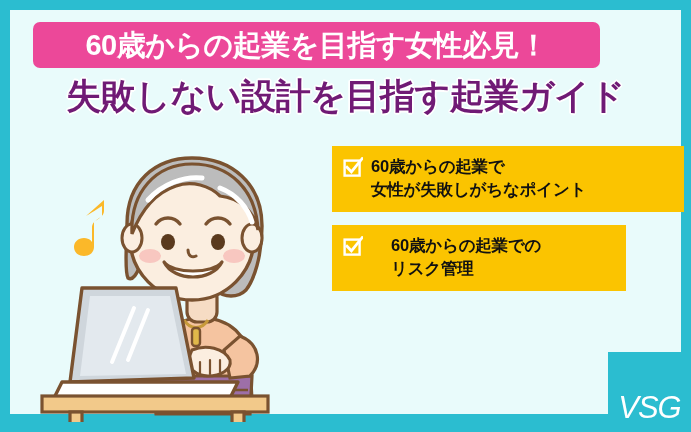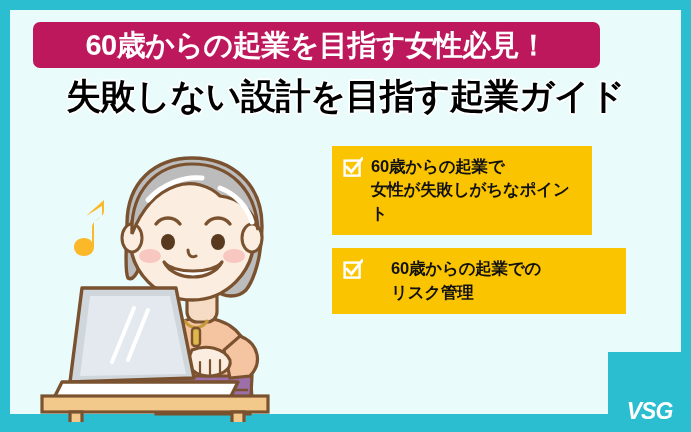--- a/index.html
+++ b/index.html
@@ -27,41 +27,41 @@
     left: 0; bottom: 0;
     width: 691px; height: 18px;
     background: #2bbdd0;
   }
 
   
   #red-banner {
     position: absolute;
     left: 33px; top: 22px;
     width: 567px; height: 46px;
-    background: #be185d;
+    background: #ec4899;
     border-radius: 7px;
     display: flex;
     align-items: center;
     justify-content: center;
   }
   #red-banner-text {
     color: #ffffff;
     font-size: 29px;
     font-weight: bold;
     letter-spacing: -0.5px;
     white-space: nowrap;
     line-height: 1;
   }
 
   #main-title {
     position: absolute;
     left: 0; top: 76px;
     width: 691px;
     text-align: center;
-    color: #000000;
+    color: #701a75;
     font-size: 35px;
     font-weight: bold;
     letter-spacing: -0.5px;
     white-space: nowrap;
     line-height: 1.15;
     text-shadow:
        1.6px 0 0 #ffffff, -1.6px 0 0 #ffffff,
        0 1.6px 0 #ffffff, 0 -1.6px 0 #ffffff,
        1.2px 1.2px 0 #ffffff, -1.2px 1.2px 0 #ffffff,
        1.2px -1.2px 0 #ffffff, -1.2px -1.2px 0 #ffffff;
@@ -73,21 +73,21 @@
     left: 332px; top: 146px;
     width: 340px;
   }
   .bullet {
     background: #fbc400;
     display: flex;
     align-items: flex-start;
     padding: 9px 10px 10px 11px;
     margin-bottom: 13px;
   }
-  .bullet-0 { width: 260px; }
+  .bullet-0 { width: 352px; }
   .bullet-1 { width: 294px; gap: 20px; }
   .bullet-2 { width: 291px; }
   .check-icon {
     flex: 0 0 auto;
     width: 20px; height: 20px;
     margin-right: 8px;
     margin-top: 2px;
   }
   .bullet-text {
     color: #111111;
@@ -104,22 +104,22 @@
     right: 0; bottom: 0;
     width: 83px; height: 80px;
     background: #2bbdd0;
     display: flex;
     align-items: flex-end;
     justify-content: center;
     padding-bottom: 9px;
   }
   #vsg-text {
     color: #ffffff;
-    font-size: 23px;
-    font-weight: bold;
+    font-size: 31px;
+    font-weight: normal;
     letter-spacing: -1px;
     font-style: italic;
     line-height: 1;
   }
 
   
   #illustration {
     position: absolute;
     left: 24px; top: 138px;
     width: 300px; height: 284px;

